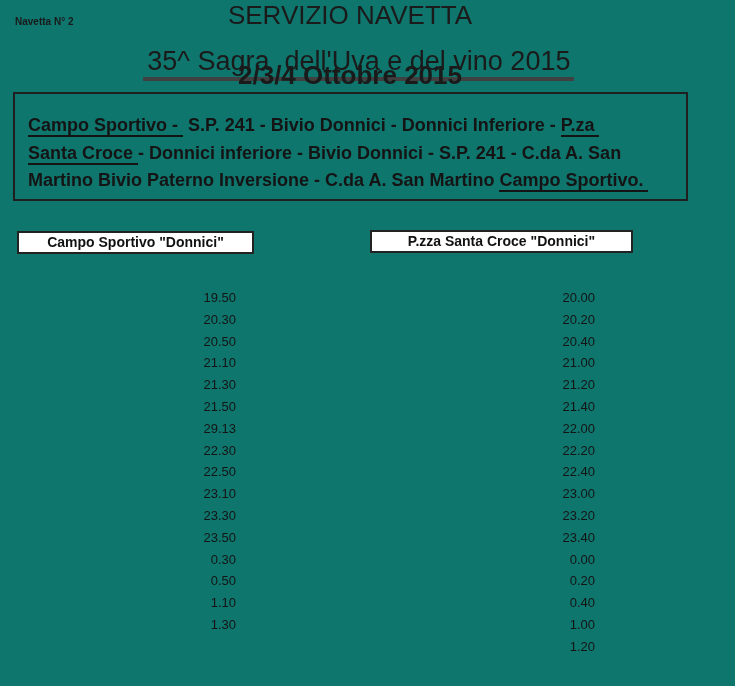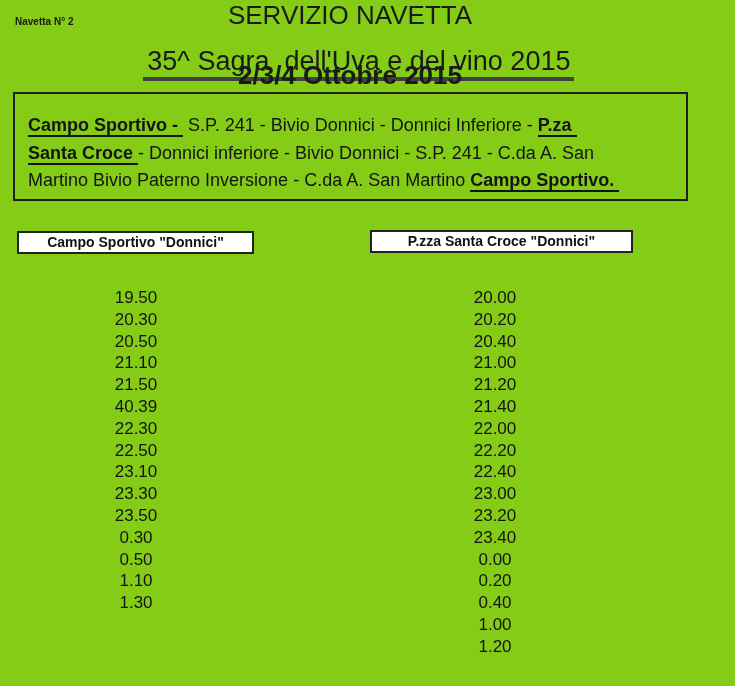--- a/index.html
+++ b/index.html
@@ -1,20 +1,20 @@
 <!DOCTYPE html>
 <html><head>
 <meta charset="utf-8">
 <style>
   html, body { margin: 0; padding: 0; background: #ffffff; }
   .page {
     position: relative;
     width: 735px;
     height: 686px;
-    background: #84cc16;
+    background: #0f766e;
     font-family: "Liberation Sans", sans-serif;
     color: #161616;
     overflow: hidden;
   }
 
   .navetta-label {
     position: absolute;
     left: 15px;
     top: 16px;
     font-size: 10px;
@@ -53,43 +53,43 @@
     padding: 18px 10px 4px 13px;
     font-size: 18px;
     line-height: 27.5px;
     color: #141414;
   }
   .route-line { white-space: pre; }
   .route-box .bu {
     font-weight: bold;
     border-bottom: 2.5px solid #141414;
   }
-  .route-box .n { font-weight: normal; text-align: center; }
+  .route-box .n { font-weight: bold; text-align: center; }
 
   .col-header {
     position: absolute;
     box-sizing: border-box;
     border: 2px solid #222222;
     height: 23px;
     font-size: 14px;
     font-weight: bold;
     text-align: center;
     line-height: 19px;
     color: #111111;
     background: #ffffff;
   }
   .col-header.left  { left: 17px;  top: 231px; width: 237px; }
   .col-header.right { left: 370px; top: 230px; width: 263px; }
 
   .times {
     position: absolute;
     top: 287px;
     width: 200px;
-    text-align: center;
-    font-size: 17px;
+    text-align: right;
+    font-size: 13px;
     line-height: 21.8px;
     color: #141414;
   }
   .times.left-col  { left: 36px;  }
   .times.right-col { left: 395px; }
   .time-cell { height: 21.8px; }
 </style>
 </head>
 <body>
 
@@ -117,22 +117,23 @@
 
   <div class="col-header right">
     <span>P.zza Santa Croce "Donnici"</span>
   </div>
 
   <div class="times left-col" id="times-left">
       <div class="time-cell">19.50</div>
       <div class="time-cell">20.30</div>
       <div class="time-cell">20.50</div>
       <div class="time-cell">21.10</div>
+      <div class="time-cell">21.30</div>
       <div class="time-cell">21.50</div>
-      <div class="time-cell">40.39</div>
+      <div class="time-cell">29.13</div>
       <div class="time-cell">22.30</div>
       <div class="time-cell">22.50</div>
       <div class="time-cell">23.10</div>
       <div class="time-cell">23.30</div>
       <div class="time-cell">23.50</div>
       <div class="time-cell">0.30</div>
       <div class="time-cell">0.50</div>
       <div class="time-cell">1.10</div>
       <div class="time-cell">1.30</div>
     </div>

